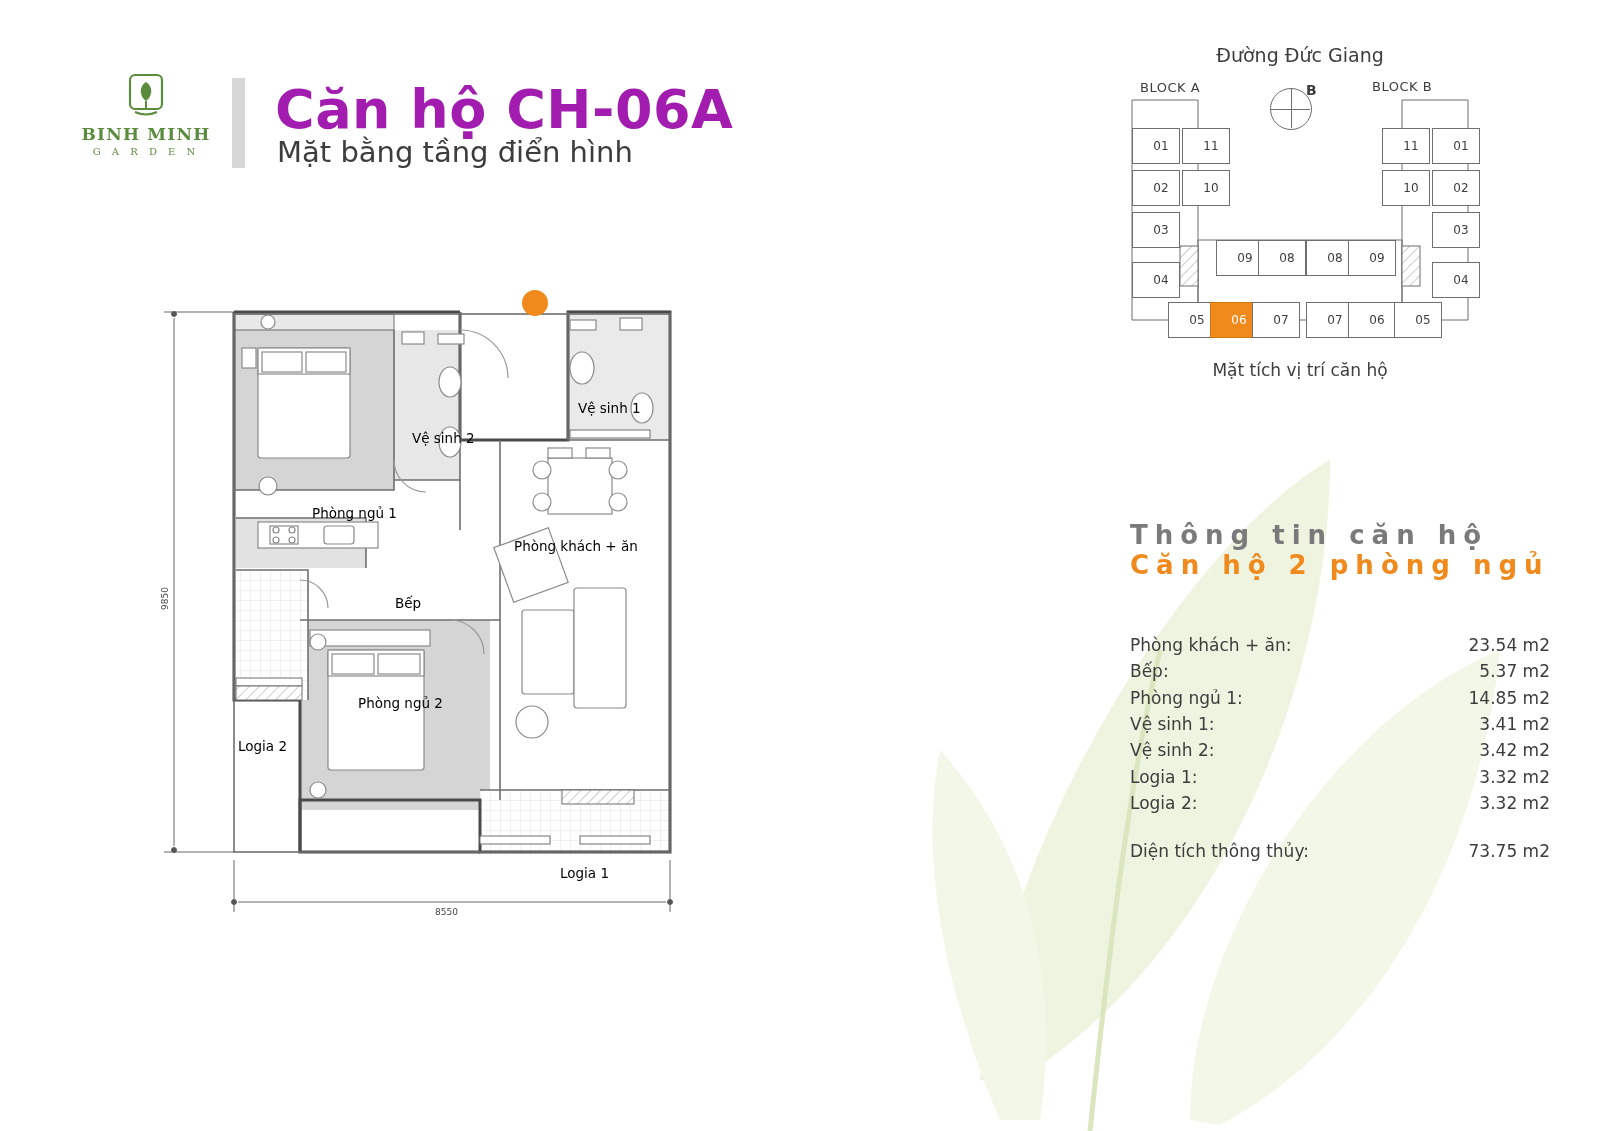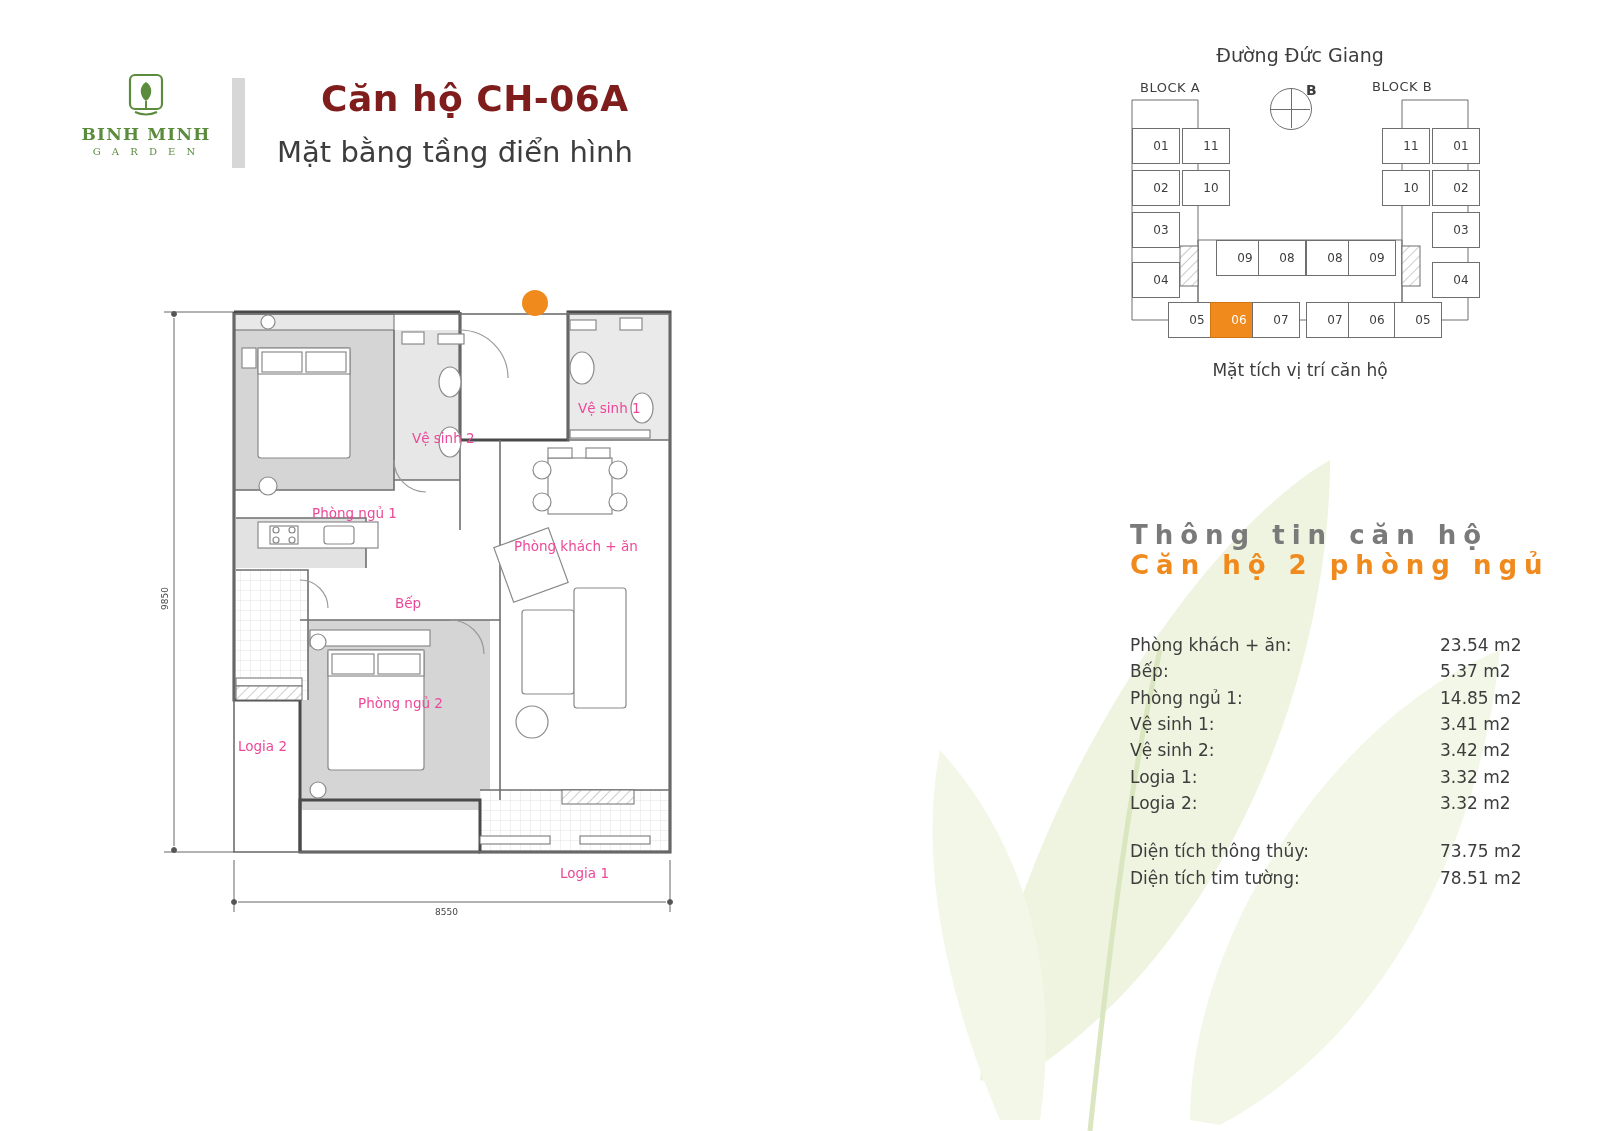--- a/index.html
+++ b/index.html
@@ -6,27 +6,27 @@
   body{width:1600px;height:1131px;background:#ffffff;font-family:"DejaVu Sans",sans-serif;position:relative;overflow:hidden;}
   .root{position:absolute;inset:0;}
 
   
   .brand{position:absolute;left:76px;top:72px;width:140px;text-align:center;}
   .brand-mark{width:46px;height:46px;margin:0 auto 6px auto;position:relative;}
   .brand-name{font-size:17px;letter-spacing:1.2px;color:#5b8c3e;font-weight:bold;font-family:"DejaVu Serif",serif;}
   .brand-sub{font-size:10px;letter-spacing:4px;color:#5b8c3e;font-family:"DejaVu Serif",serif;margin-top:2px;}
 
   .header-div{position:absolute;left:232px;top:78px;width:13px;height:90px;background:#d7d7d7;}
-  .title-main{position:absolute;left:275px;top:78px;font-size:36px;font-weight:bold;color:#7f1d1d;letter-spacing:0.5px;margin-left:46px;}
+  .title-main{position:absolute;left:275px;top:78px;font-size:54px;font-weight:bold;color:#a21caf;letter-spacing:0.5px;}
   .title-sub{position:absolute;left:277px;top:135px;font-size:29px;color:#3d3d3d;}
 
   
   .plan{position:absolute;left:150px;top:290px;width:560px;height:640px;}
   .plan svg{position:absolute;left:0;top:0;}
-  .plan-label{position:absolute;font-size:13.5px;color:#ec4899;white-space:nowrap;}
+  .plan-label{position:absolute;font-size:13.5px;color:#000000;white-space:nowrap;}
   .dim-v{position:absolute;left:150px;top:560px;font-size:9px;color:#444;transform:rotate(-90deg);transform-origin:left top;}
   .dim-h{position:absolute;font-size:9px;color:#444;}
 
   
   .keyplan{position:absolute;left:1110px;top:40px;width:380px;height:360px;}
   .kp-street{position:absolute;left:0;top:4px;width:380px;text-align:center;font-size:19px;color:#3d3d3d;}
   .kp-blockA{position:absolute;left:30px;top:40px;font-size:13px;color:#3d3d3d;letter-spacing:0.5px;}
   .kp-blockB{position:absolute;left:262px;top:39px;font-size:13px;color:#3d3d3d;letter-spacing:0.5px;}
   .kp-caption{position:absolute;left:0;top:320px;width:380px;text-align:center;font-size:17px;color:#3d3d3d;}
   .kp-cell{position:absolute;border:1px solid #6f6f6f;background:#ffffff;display:flex;align-items:center;justify-content:center;font-size:12px;color:#3d3d3d;padding-left:10px;}
@@ -36,21 +36,21 @@
   .kp-compass:after{content:"";position:absolute;top:50%;left:-1px;height:1px;width:40px;background:#6f6f6f;}
   .kp-north{position:absolute;left:196px;top:42px;font-size:14px;color:#3d3d3d;font-weight:bold;}
 
   
   .leafbg{position:absolute;left:860px;top:420px;width:740px;height:711px;overflow:hidden;}
   .info{position:absolute;left:1130px;top:520px;width:420px;}
   .info-h1{font-size:26px;color:#7a7a7a;letter-spacing:7px;font-weight:bold;}
   .info-h2{font-size:26px;color:#f08a1d;letter-spacing:7px;font-weight:bold;}
   .info-rows{margin-top:52px;}
   .info-row{display:flex;justify-content:space-between;font-size:17px;color:#3d3d3d;line-height:1.55;}
-  .info-row .v{text-align:left;min-width:110px;}
+  .info-row .v{text-align:right;min-width:110px;}
   .gap{height:22px;}
 </style>
 </head>
 <body>
 
 <div class="root">
 
   <div class="brand">
     <div class="brand-mark">
       <svg width="46" height="46" viewBox="0 0 46 46">
@@ -297,20 +297,16 @@
         </div>
       <div class="info-row">
           <span>Logia 2:</span>
           <span class="v">3.32 m2</span>
         </div>
       <div class="gap"></div>
       <div class="info-row">
           <span>Diện tích thông thủy:</span>
           <span class="v">73.75 m2</span>
         </div>
-      <div class="info-row">
-          <span>Diện tích tim tường:</span>
-          <span class="v">78.51 m2</span>
-        </div>
     </div>
   </div>
 
 </div>
 
 </body></html>

